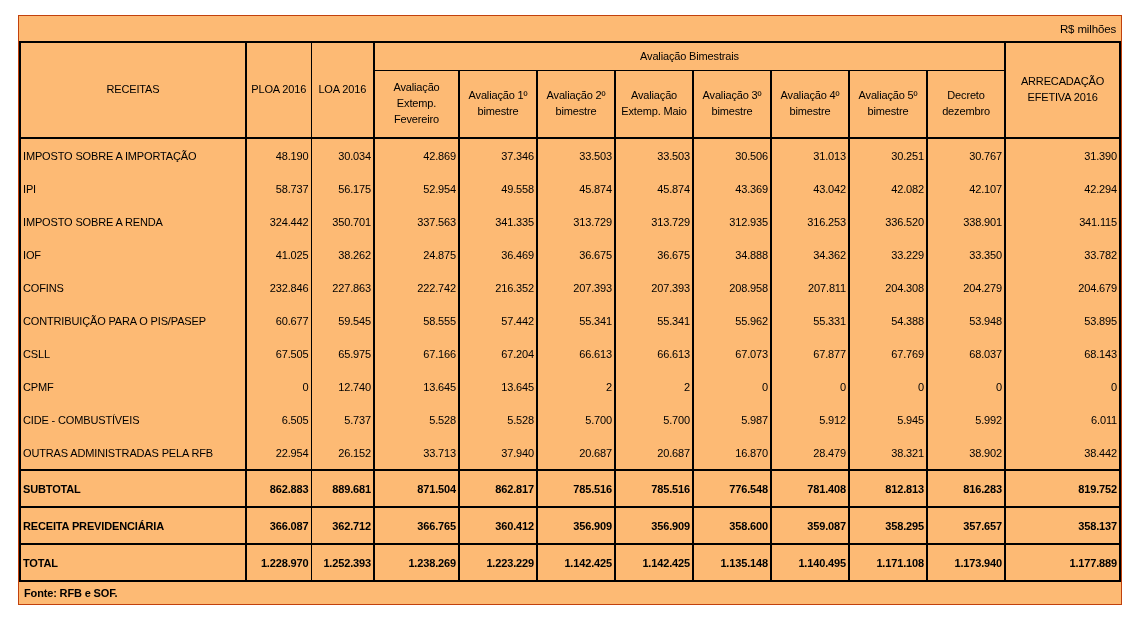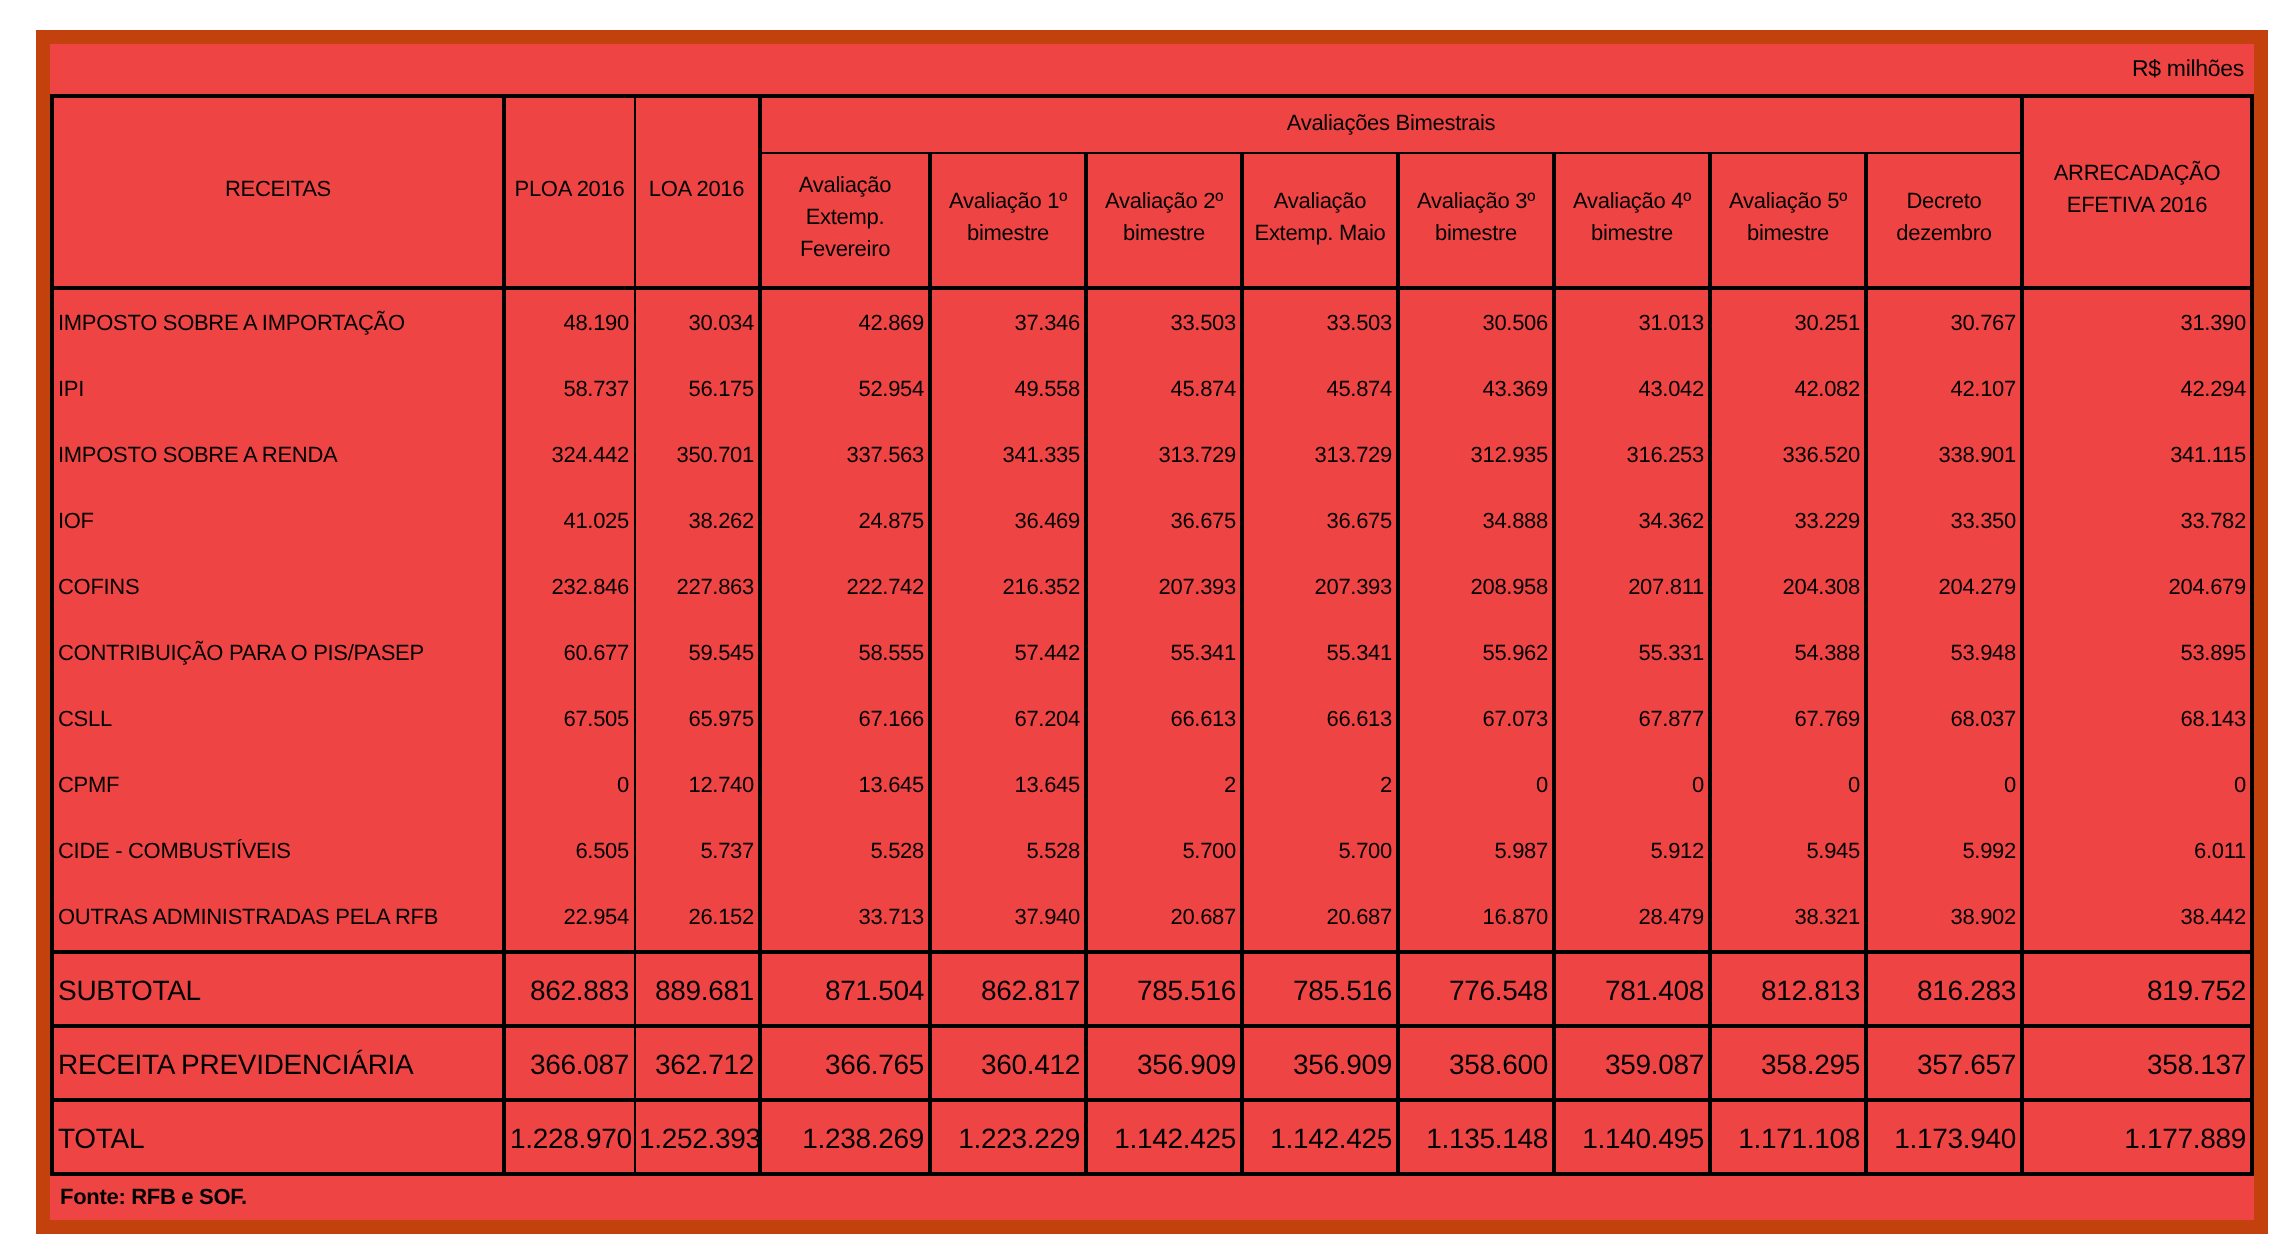--- a/index.html
+++ b/index.html
@@ -8,22 +8,22 @@
     background: #ffffff;
     font-family: "Liberation Sans", sans-serif;
     color: #000;
     letter-spacing: -0.15px;
     overflow: hidden;
   }
   .frame {
     position: absolute;
     left: 18px; top: 15px;
     width: 1102px;
-    border: 7px solid #c2410c;
-    background: #ef4444;
+    border: 1px solid #c2410c;
+    background: #fdba74;
   }
   .unit-strip {
     height: 25px;
     display: flex;
     align-items: center;
     justify-content: flex-end;
     padding-right: 5px;
     font-size: 11.5px;
   }
   table.rev {
@@ -62,22 +62,22 @@
     white-space: nowrap;
   }
   td.num {
     text-align: right;
     padding-right: 6px;
     white-space: nowrap;
   }
   tbody.summary td {
     height: 35px;
     border-top: 2px solid #000;
-    font-weight: normal;
-    font-size: 14px;
+    font-weight: bold;
+    font-size: 11px;
   }
   .source-strip {
     height: 22px;
     display: flex;
     align-items: center;
     padding-left: 5px;
     font-size: 11px;
     font-weight: bold;
     text-align: right;
   }
@@ -104,21 +104,21 @@
       <col style="width:78px">
       <col style="width:78px">
       <col style="width:78px">
       <col style="width:115px">
     </colgroup>
     <thead>
       <tr>
         <th rowspan="2">RECEITAS</th>
         <th rowspan="2" class="bl2">PLOA 2016</th>
         <th rowspan="2" class="bl1">LOA 2016</th>
-        <th colspan="8" class="bl2 group">Avaliações Bimestrais</th>
+        <th colspan="8" class="bl2 group">Avaliação Bimestrais</th>
         <th rowspan="2" class="bl2">ARRECADAÇÃO EFETIVA 2016</th>
       </tr>
       <tr class="sub-row">
         <th class="bl2">Avaliação Extemp. Fevereiro</th>
         <th class="bl2">Avaliação 1º bimestre</th>
         <th class="bl2">Avaliação 2º bimestre</th>
         <th class="bl2">Avaliação Extemp. Maio</th>
         <th class="bl2">Avaliação 3º bimestre</th>
         <th class="bl2">Avaliação 4º bimestre</th>
         <th class="bl2">Avaliação 5º bimestre</th>

